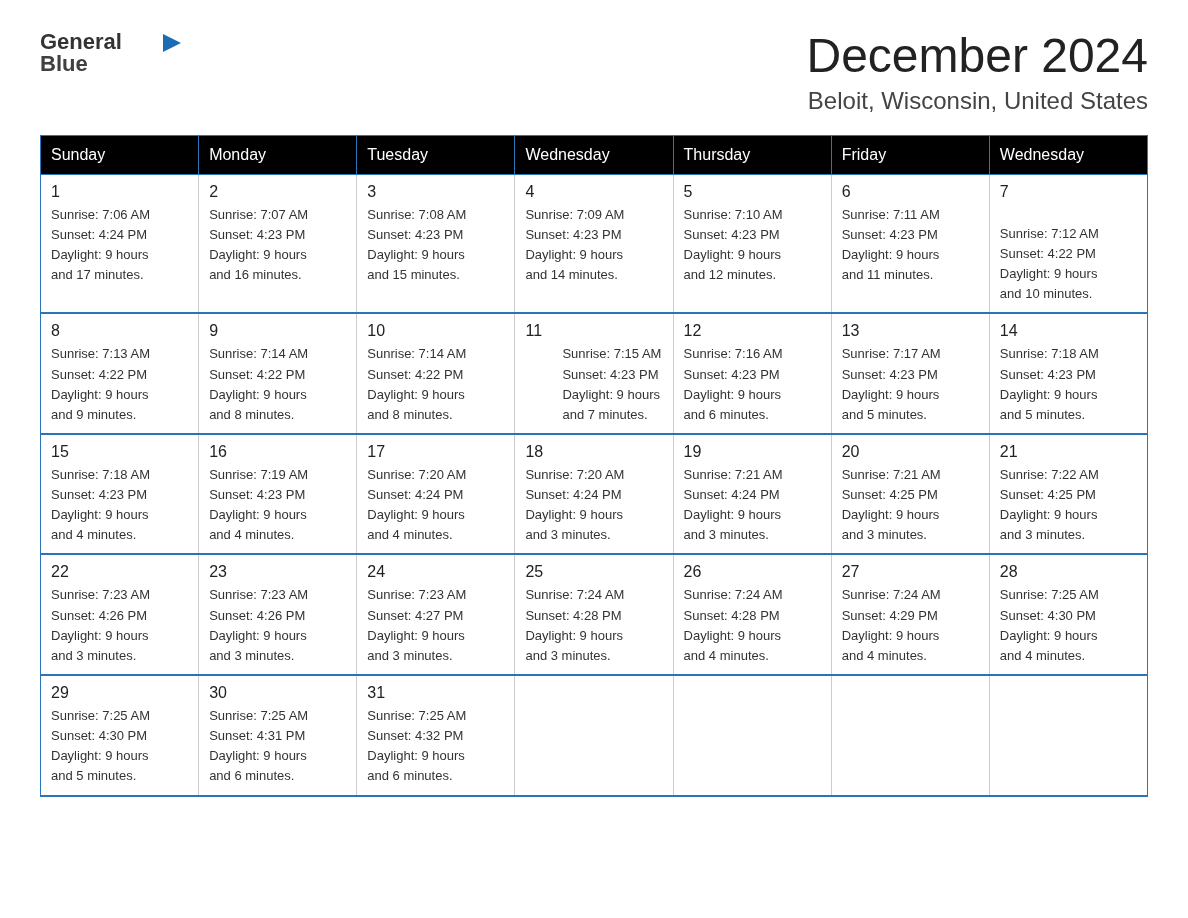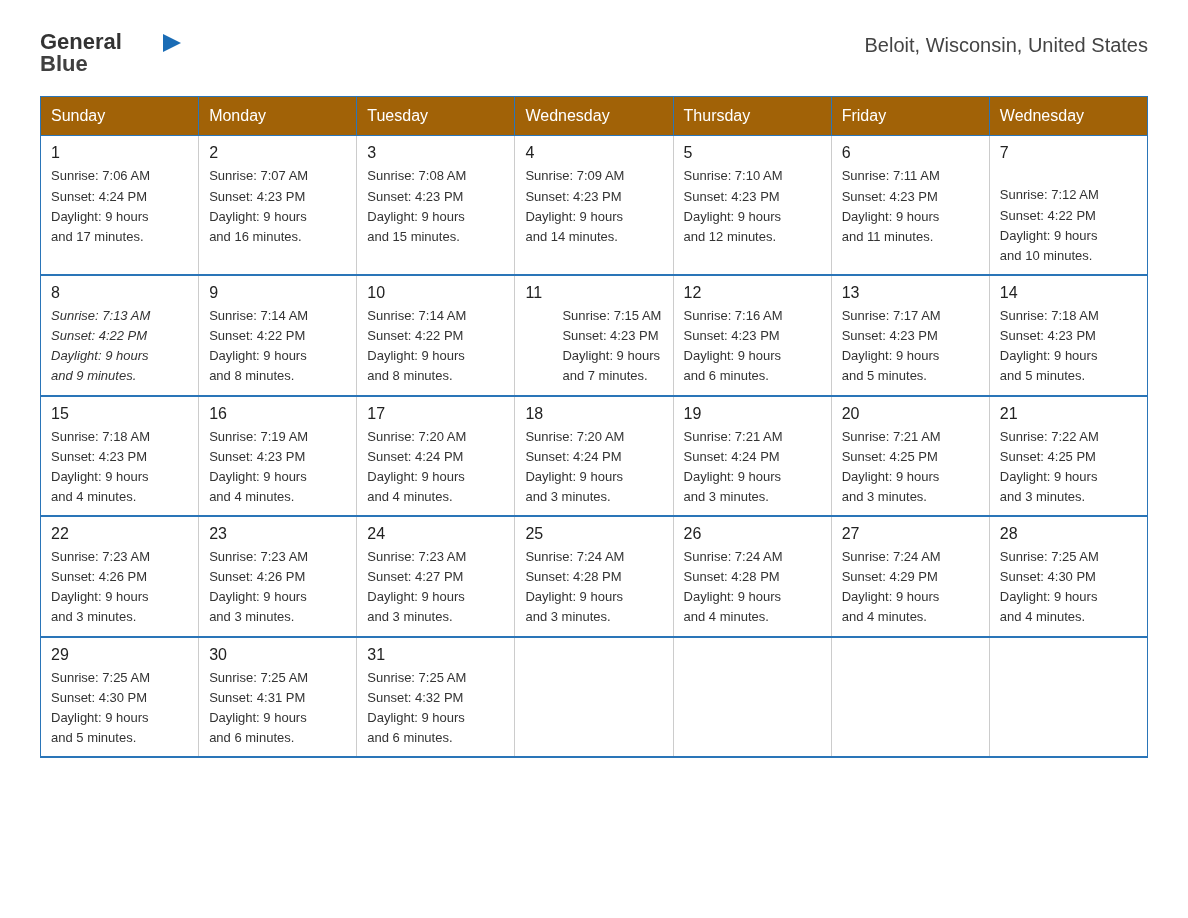--- a/index.html
+++ b/index.html
@@ -34,31 +34,31 @@
     .title-block {
       text-align: right;
     }
     .month-title {
       font-size: 48px;
       font-weight: normal;
       color: #222;
       line-height: 1.1;
     }
     .location {
-      font-size: 20px;
+      font-size: 24px;
       color: #444;
       margin-top: 4px;
     }
     table {
       width: 100%;
       border-collapse: collapse;
       table-layout: fixed;
     }
     thead tr {
-      background-color: #a16207;
+      background-color: #000000;
     }
     thead th {
       color: #fff;
       font-size: 16px;
       font-weight: 500;
       padding: 10px 10px;
       text-align: left;
       border: 1px solid #2a75b8;
     }
     tbody tr {
@@ -97,20 +97,21 @@
   <div class="logo">
     <div class="logo-icon">
       <span class="logo-general">General</span>
       <svg width="22" height="22" viewBox="0 0 22 22" style="margin-left:3px;margin-top:2px;">
         <polygon points="2,2 20,11 2,20" fill="#1a6cb5"></polygon>
       </svg>
     </div>
     <span class="logo-blue" style="margin-top:-2px;">Blue</span>
   </div>
   <div class="title-block">
+    <div class="month-title">December 2024</div>
     <div class="location">Beloit, Wisconsin, United States</div>
   </div>
 </div>
 
 <table>
   <thead>
     <tr>
     <th>Sunday</th>
         <th>Monday</th>
         <th>Tuesday</th>
@@ -168,21 +169,21 @@
           <span class="day-num">7</span>
           <div class="day-info" style="white-space: pre-line; margin-top: 23px;">Sunrise: 7:12 AM
 Sunset: 4:22 PM
 Daylight: 9 hours
 and 10 minutes.</div>
         </td>
       </tr>
       <tr>
         <td>
           <span class="day-num">8</span>
-          <div class="day-info" style="white-space: pre-line; font-style: italic;">Sunrise: 7:13 AM
+          <div class="day-info" style="white-space: pre-line;">Sunrise: 7:13 AM
 Sunset: 4:22 PM
 Daylight: 9 hours
 and 9 minutes.</div>
         </td>
         <td>
           <span class="day-num">9</span>
           <div class="day-info" style="white-space: pre-line;">Sunrise: 7:14 AM
 Sunset: 4:22 PM
 Daylight: 9 hours
 and 8 minutes.</div>

